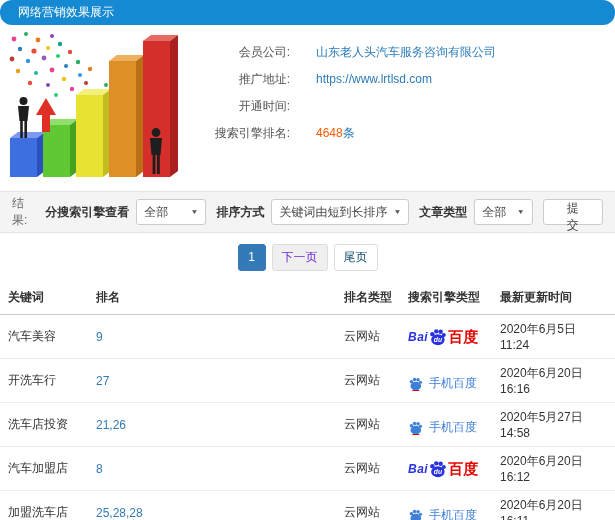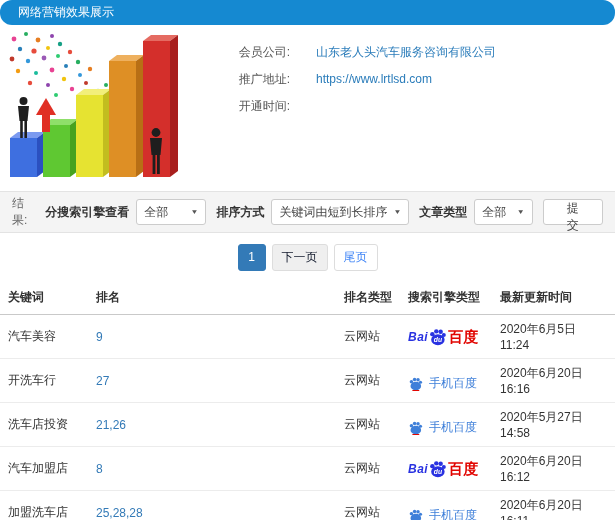--- a/index.html
+++ b/index.html
@@ -32,22 +32,22 @@
   .sel-sort  { width:146px; }
   .sel-article { width:66px; }
   .submit-btn { background:#fff; border:1px solid #ccc; border-radius:3px; height:26px;
     padding:0 19px; margin-left:10px; color:#444; cursor:pointer; font-size:12px;
     font-family:inherit; }
 
   .pager { display:flex; justify-content:center; align-items:center; padding:11px 0 10px; }
   .pg { min-width:28px; height:27px; line-height:25px; text-align:center; border:1px solid #ddd;
     border-radius:3px; margin:0 3px; padding:0 9px; cursor:pointer; background:#fff; }
   .pg-current { background:#337ab7; border-color:#337ab7; color:#fff; }
-  .pg-next { background:#efefef; color:#0f172a; }
-  .pg-last { background:#fff; color:#3b82f6; }
+  .pg-next { background:#efefef; color:#6d28d9; }
+  .pg-last { background:#fff; color:#0c4a6e; }
 
   table { width:100%; border-collapse:collapse; font-size:12px; }
   th { text-align:left; font-weight:bold; color:#333; padding:8px 8px;
     border-bottom:1px solid #c9c9c9; }
   td { padding:6px 8px; border-bottom:1px solid #ececec; color:#333; height:27px; }
   .c-rank { color:#337ab7; }
 
   .baidu-logo { display:inline-flex; align-items:center; font-weight:bold; line-height:1; }
   .baidu-logo .bai { color:#2932e1; font-size:12px; font-style:italic; letter-spacing:.5px; }
   .baidu-logo .cn { color:#e10602; font-size:15px; margin-left:1px; }
@@ -150,20 +150,24 @@
       <span class="info-label">会员公司:</span>
       <span class="info-value link">山东老人头汽车服务咨询有限公司</span>
     </div>
     <div class="info-row">
       <span class="info-label">推广地址:</span>
       <span class="info-value link">https://www.lrtlsd.com</span>
     </div>
     <div class="info-row">
       <span class="info-label">开通时间:</span>
     </div>
+    <div class="info-row">
+      <span class="info-label">搜索引擎排名:</span>
+      <span class="info-value"><span class="count">4648</span><span class="unit">条</span></span>
+    </div>
   </div>
 </div>
 
 <div class="filterbar">
   <span class="results-label">结果:</span>
   <span class="fb-spacer"></span>
 
   <span class="fb-label">分搜索引擎查看</span>
   <span class="select sel-engine">
     <span class="sel-val">全部</span>

